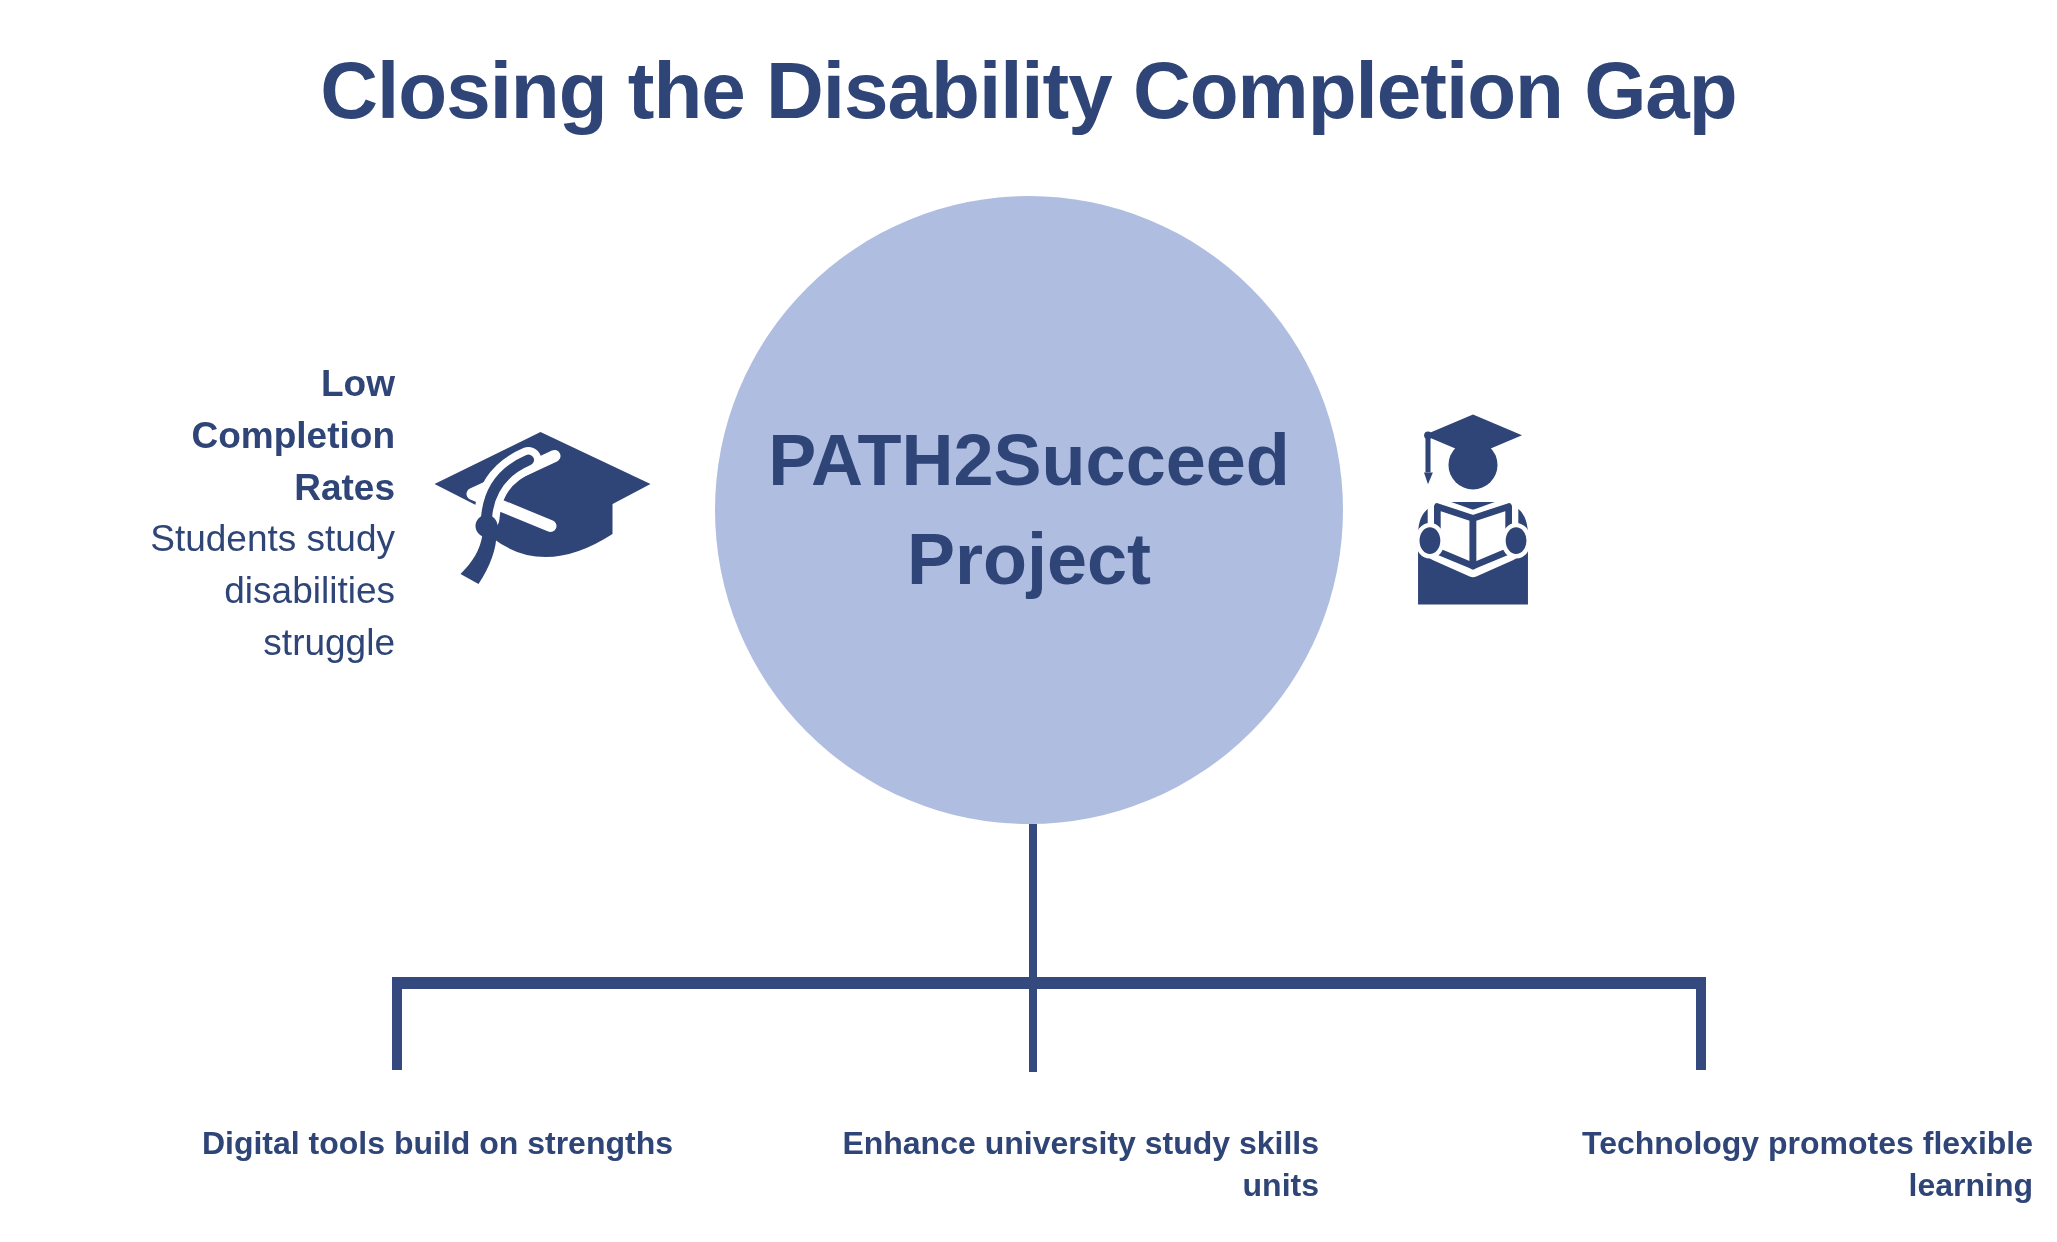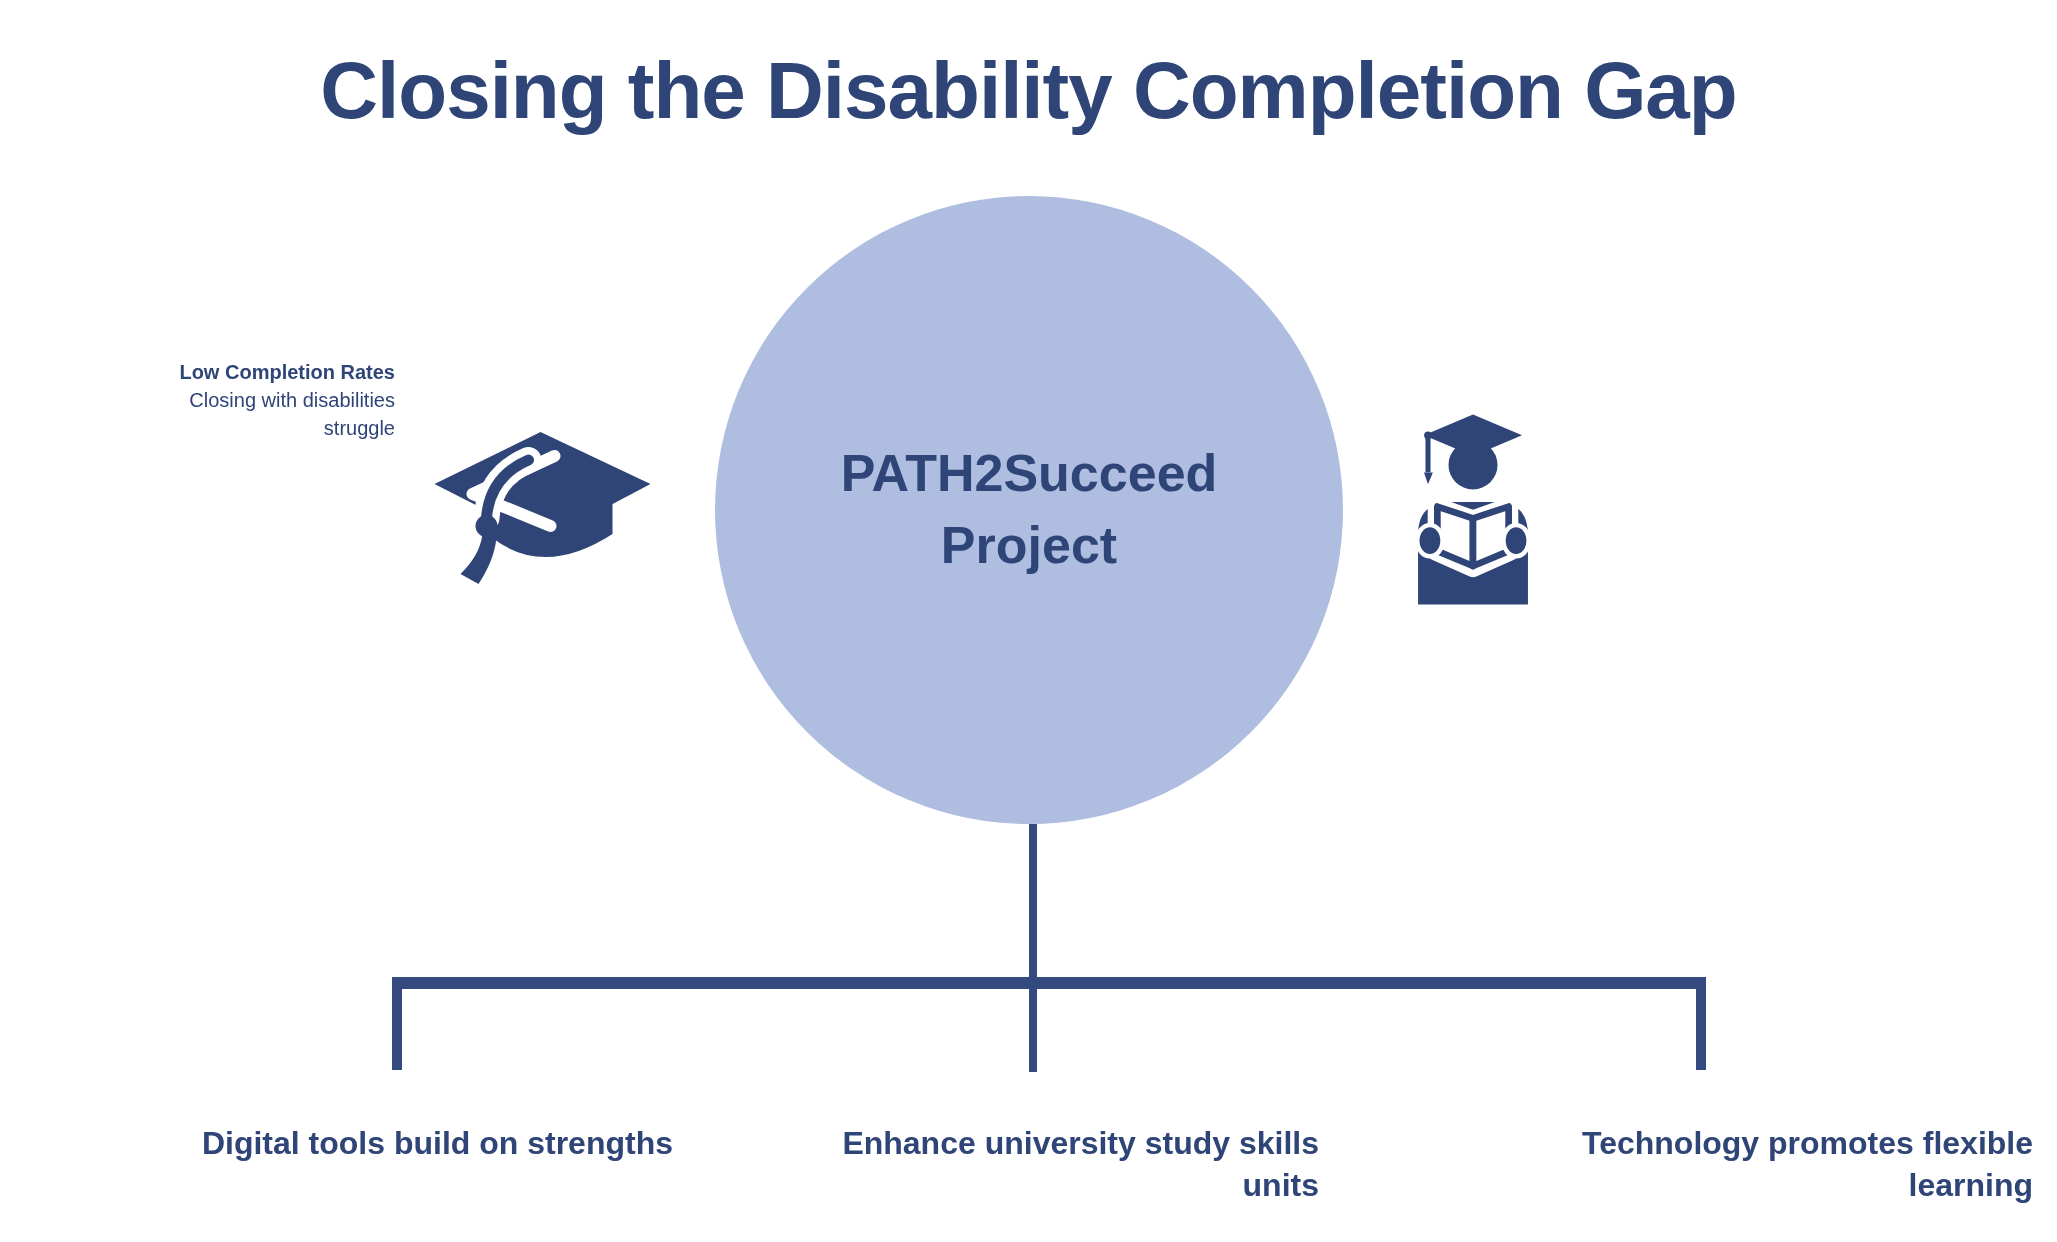--- a/index.html
+++ b/index.html
@@ -22,24 +22,24 @@
     margin-top:11px;
   }
 
   .circle{
     position:absolute;left:715px;top:196px;width:628px;height:628px;
     border-radius:50%;background:var(--circle);
     display:flex;align-items:center;justify-content:center;
   }
   .circle-label{
     width:540px;text-align:center;
-    font-size:52px;font-weight:700;color:var(--navy);line-height:1.38;
+    font-size:72px;font-weight:700;color:var(--navy);line-height:1.38;
   }
 
-  .side-text{position:absolute;color:var(--navy);font-size:20px;line-height:1.4;}
+  .side-text{position:absolute;color:var(--navy);font-size:37px;line-height:1.4;}
   .side-text .heading{font-weight:700;}
   .side-text.left{left:135px;top:358px;width:260px;text-align:right;}
   .side-text.right{left:1610px;top:358px;width:250px;text-align:left;}
 
   .icon-box{position:absolute;}
   .icon-cap{left:418px;top:418px;width:245px;height:200px;}
   .icon-reader{left:1398px;top:410px;width:150px;height:205px;}
   .icon-box svg{width:100%;height:100%;display:block;}
 
   .line{position:absolute;background:var(--connector);}
@@ -58,21 +58,21 @@
 </style>
 </head>
 <body>
 
 <div class="canvas">
 
   <h1 class="title">Closing the Disability Completion Gap</h1>
 
   <div class="side-text left">
     <div class="heading">Low Completion Rates</div>
-    <div class="desc">Closing with disabilities struggle</div>
+    <div class="desc">Students study disabilities struggle</div>
   </div>
 
   <div class="icon-box icon-cap">
     <svg viewBox="0 0 120 100" xmlns="http://www.w3.org/2000/svg">
 
       <path d="M36 42 Q62 60 96 42 L96 58 Q62 80 36 60 Z" fill="var(--navy)"></path>
 
       <polygon points="60,7 115,33 62,61 7,33" fill="var(--navy)"></polygon>
 
       <polyline points="67,19 26,38 65,54" fill="none" stroke="#ffffff" stroke-width="6" stroke-linejoin="round" stroke-linecap="round"></polyline>

